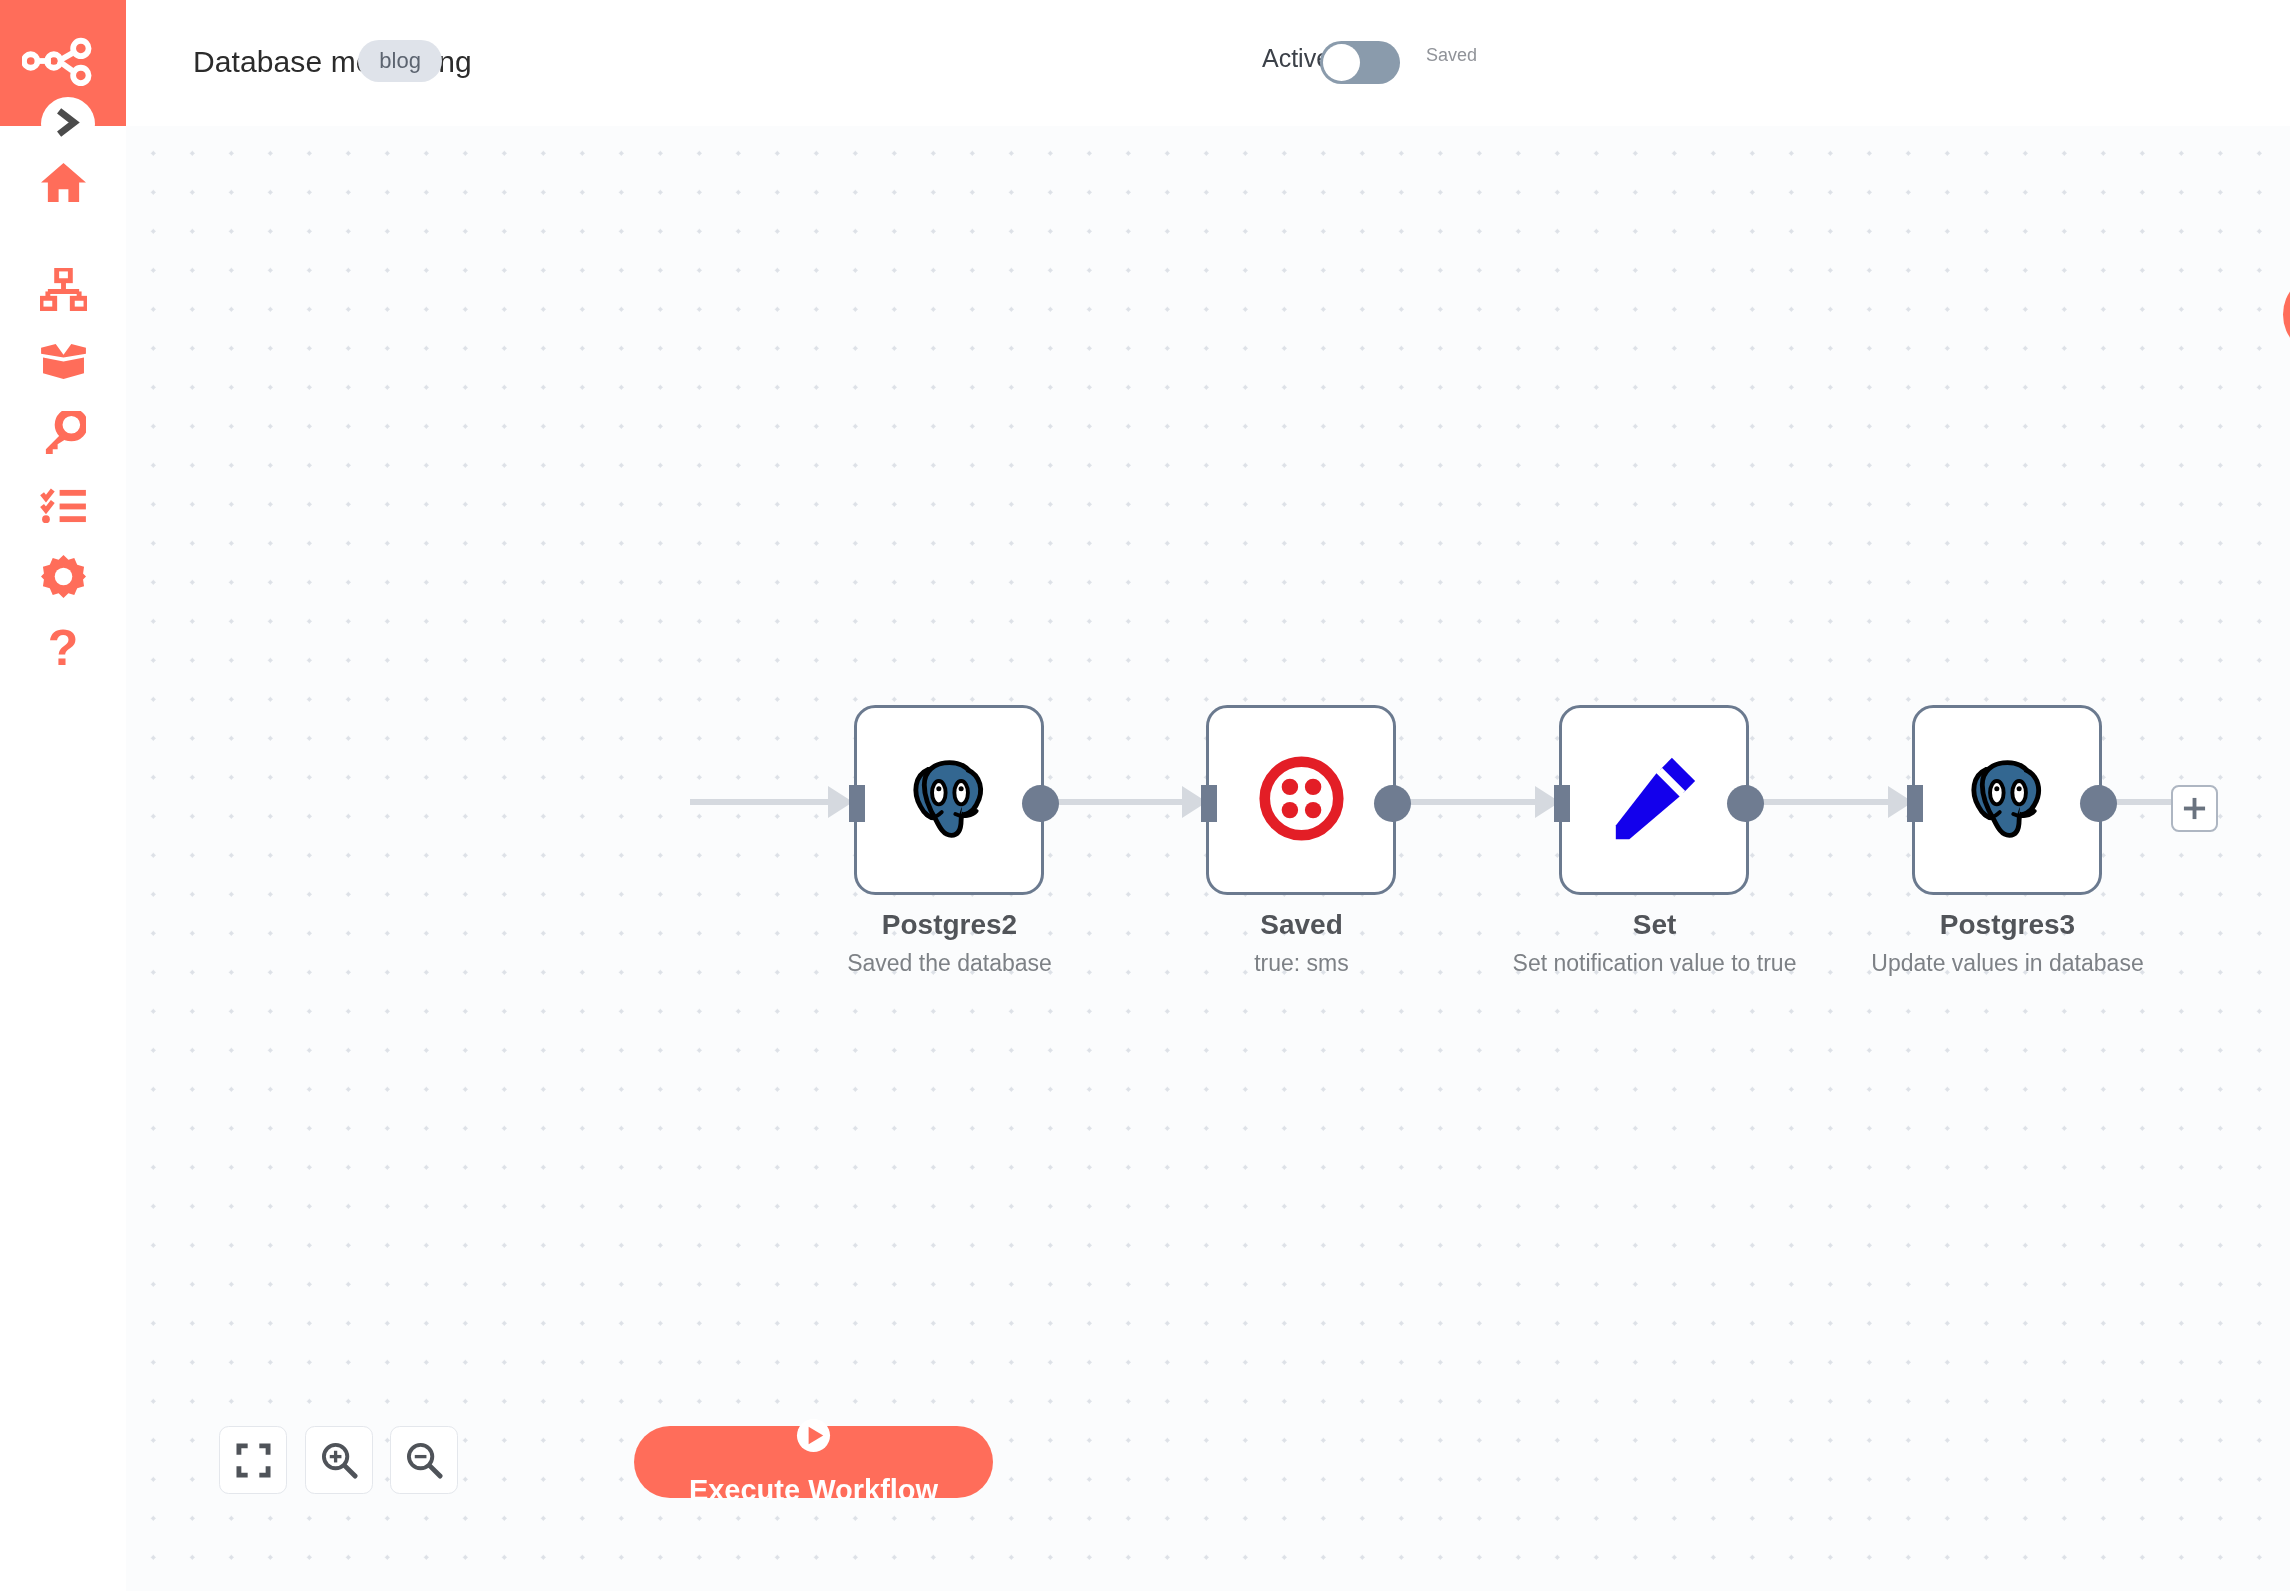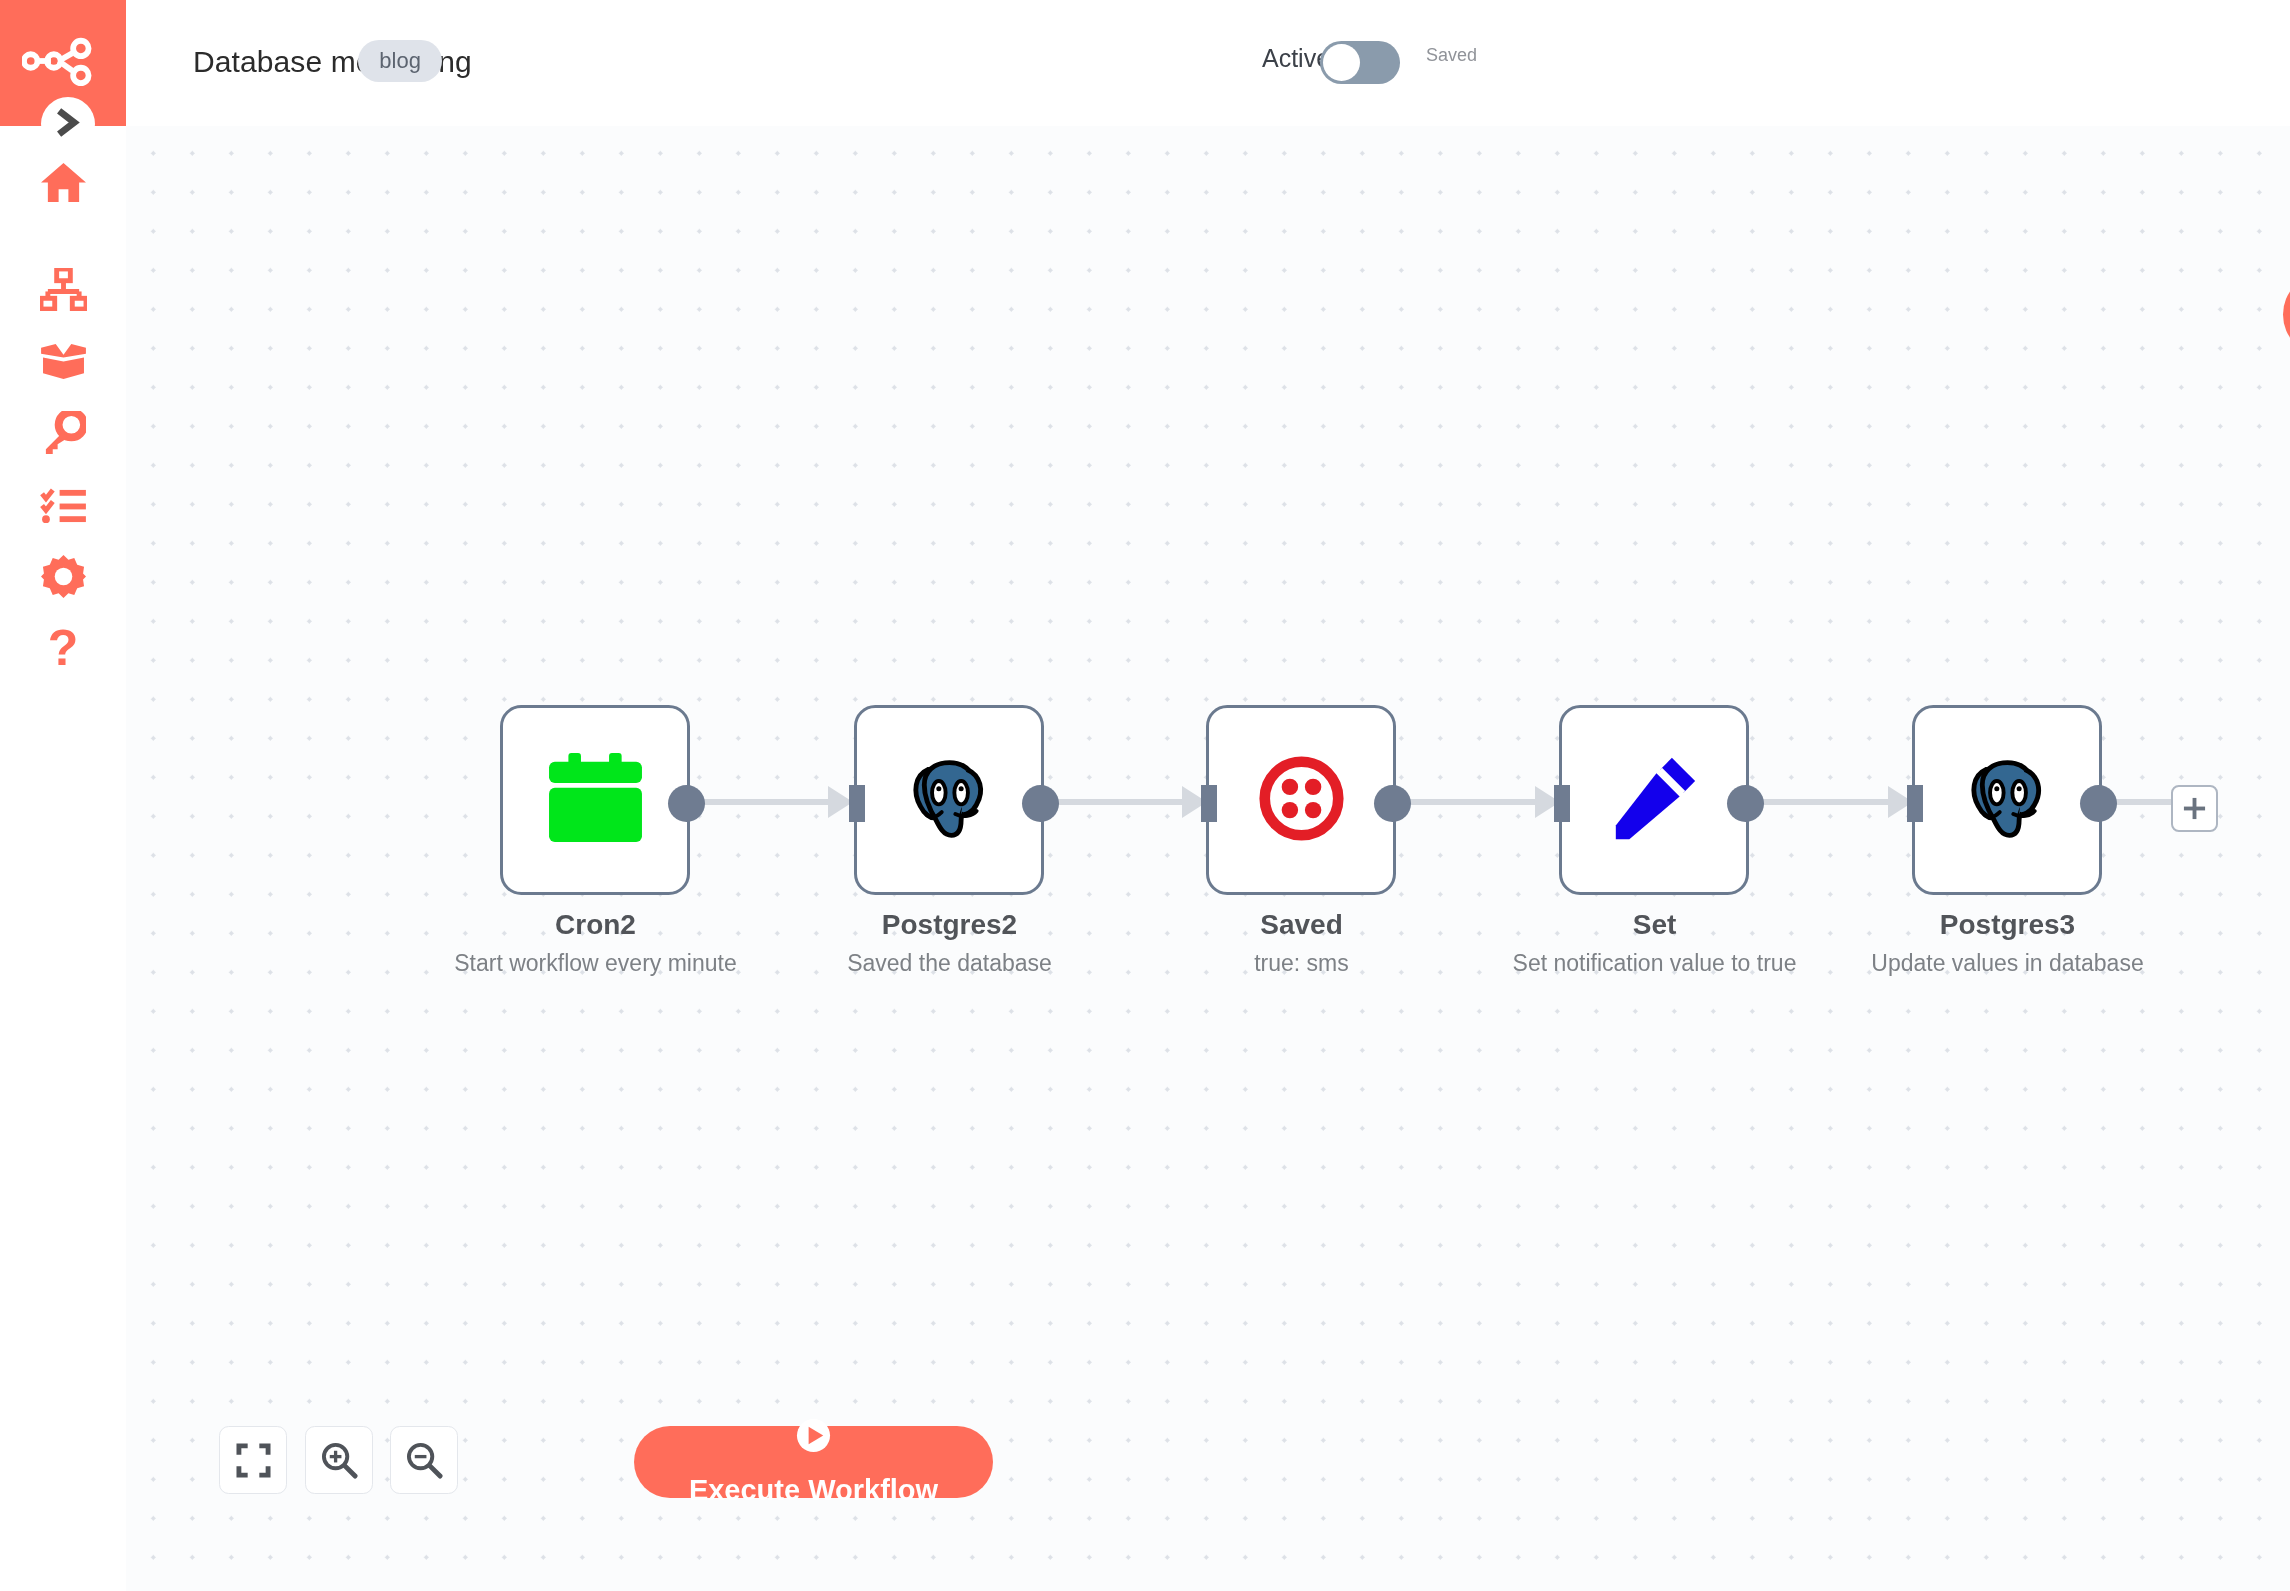--- a/index.html
+++ b/index.html
@@ -373,35 +373,20 @@
     <div class="conn-arrow" style="left:1056px;"></div>
 
     <div class="conn" style="left:1270px; width:148px;"></div>
     <div class="conn-arrow" style="left:1409px;"></div>
 
     <div class="conn" style="left:1623px; width:148px;"></div>
     <div class="conn-arrow" style="left:1762px;"></div>
 
     <div class="conn" style="left:1977px; width:70px;"></div>
 
-    <div class="node-wrap" style="left:374px">
-      <div class="node-box">
-        <span>
-          <svg width="97" height="91" viewBox="0 0 100 94">
-            <rect x="22" y="0" width="13" height="16" rx="3" fill="#00e61a"></rect>
-            <rect x="64" y="0" width="13" height="16" rx="3" fill="#00e61a"></rect>
-            <rect x="2" y="9" width="96" height="22" rx="6" fill="#00e61a"></rect>
-            <rect x="2" y="36" width="96" height="56" rx="6" fill="#00e61a"></rect>
-          </svg>
-        </span>
-        <div class="ep-out"></div>
-      </div>
-      <div class="node-title">Cron2</div>
-      <div class="node-sub">Start workflow every minute</div>
-    </div>
 
     <div class="node-wrap" style="left:728px">
       <div class="node-box">
         <span>
           <svg width="97" height="97" viewBox="0 0 100 100">
             <g stroke="#000000" stroke-width="5" stroke-linejoin="round" fill="#336791">
               <path d="M28 20 C14 26 12 44 20 58 C24 66 30 70 34 70 L36 60 C30 54 28 42 32 32 Z"></path>
               <path d="M50 13 C34 13 24 22 24 36 C24 50 30 62 36 72 C40 80 44 88 52 88 C60 88 62 80 62 72 C62 60 70 54 74 44 C80 30 70 13 50 13 Z"></path>
               <path d="M68 20 C82 26 86 42 78 56 C74 64 66 68 62 66"></path>
             </g>

